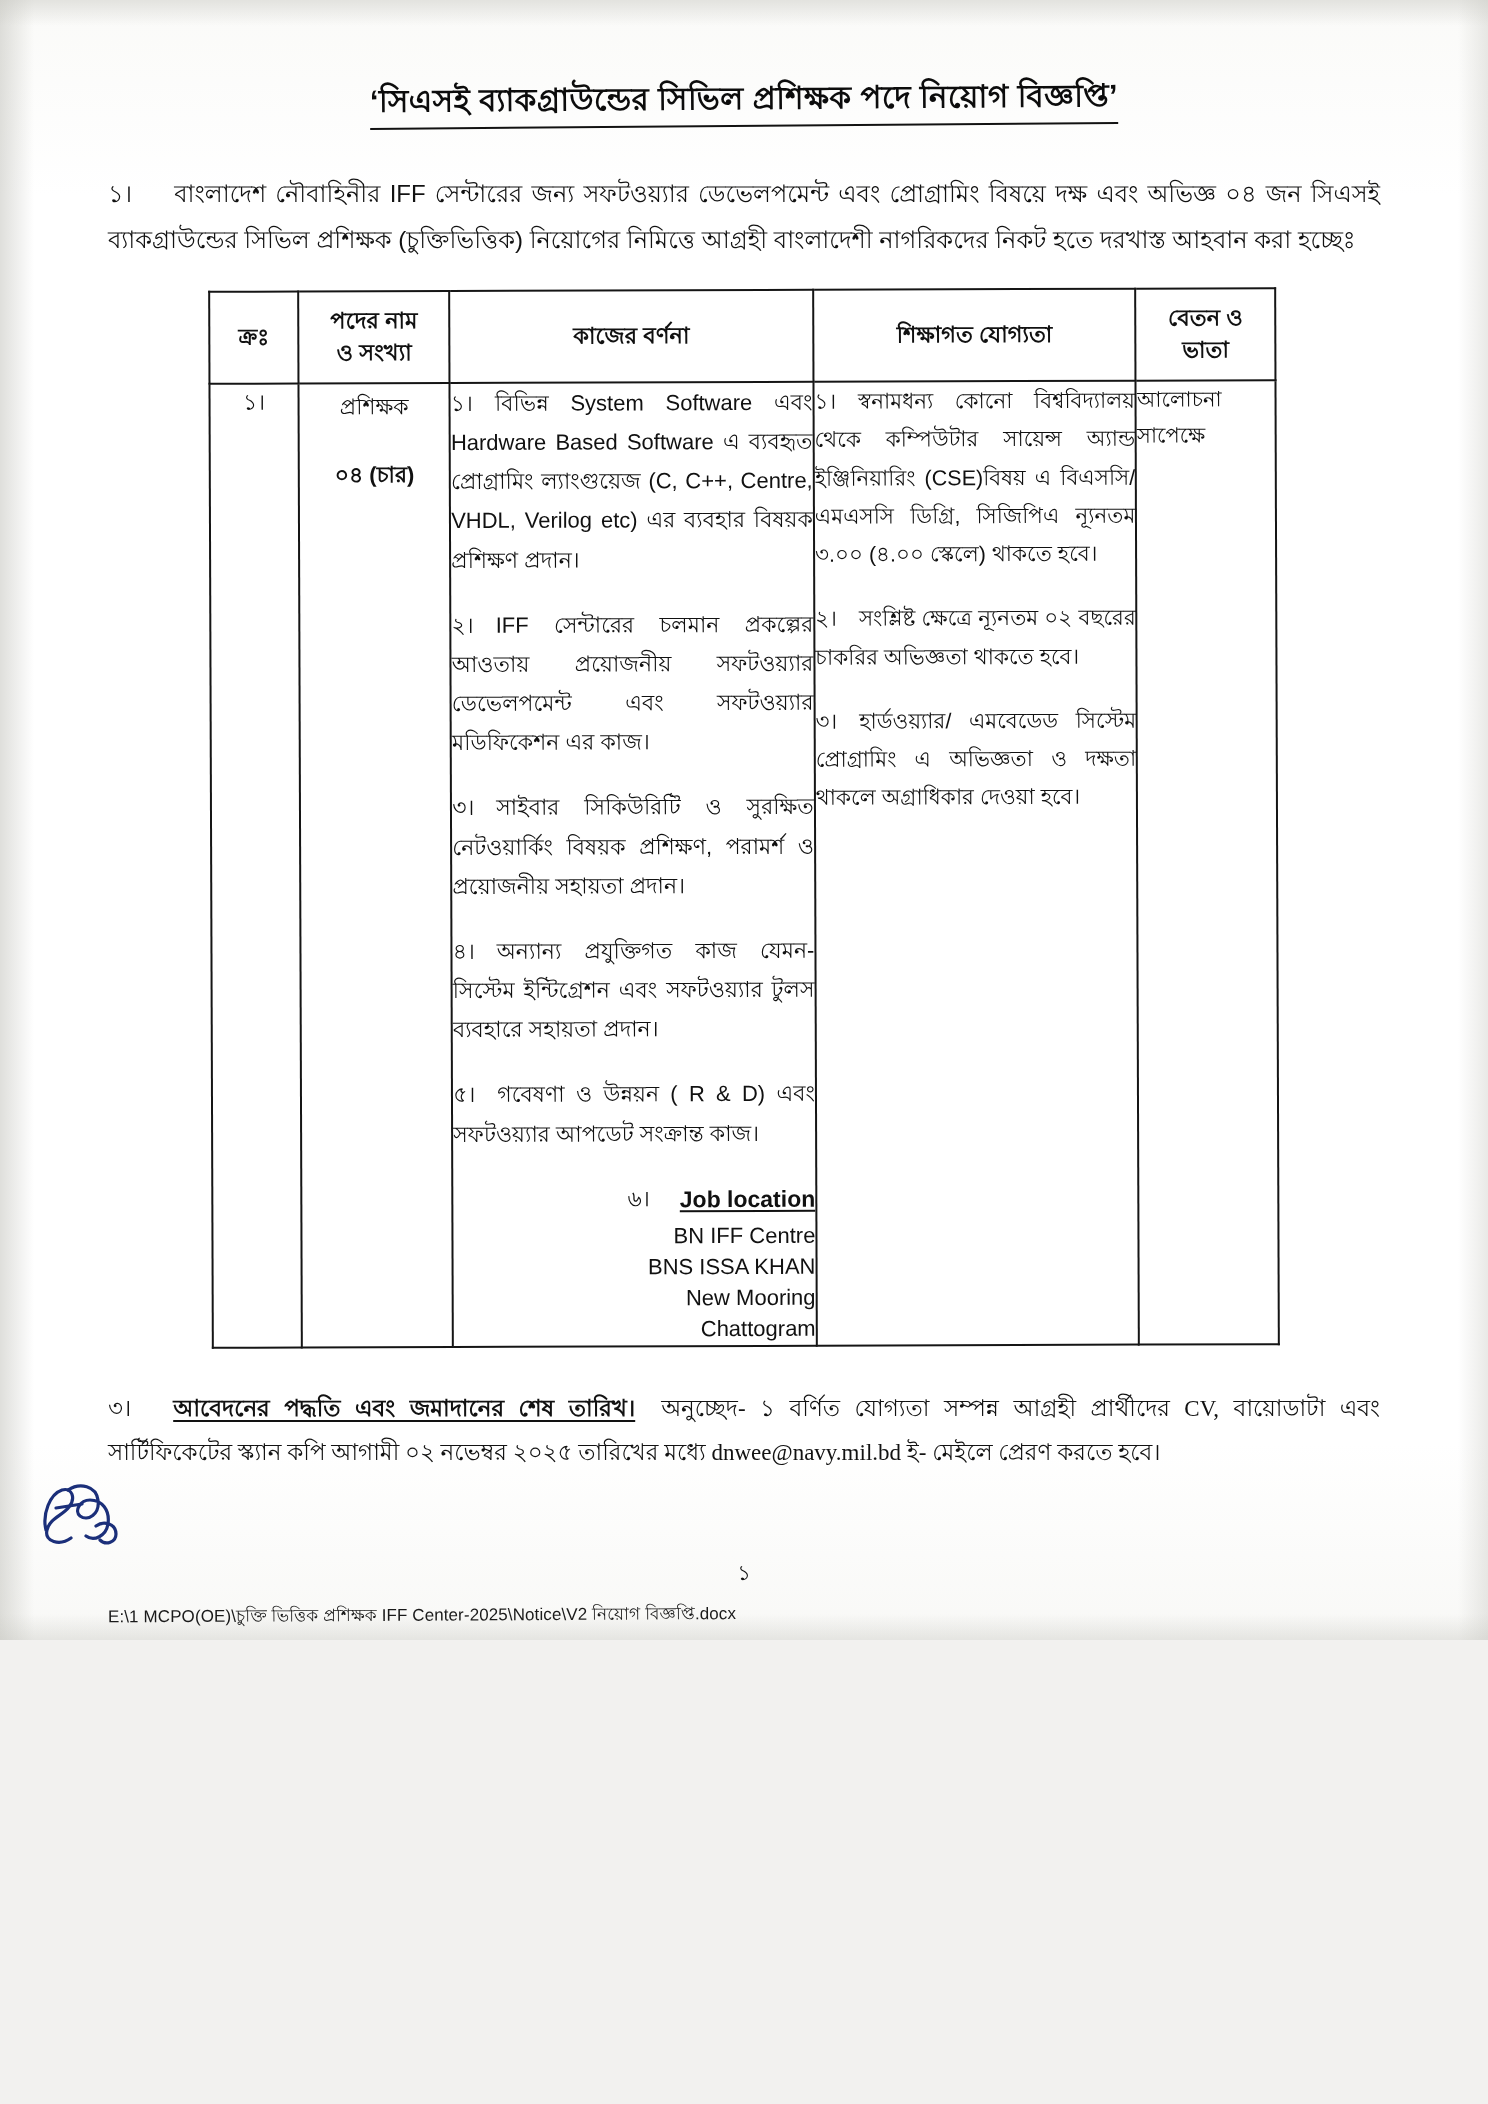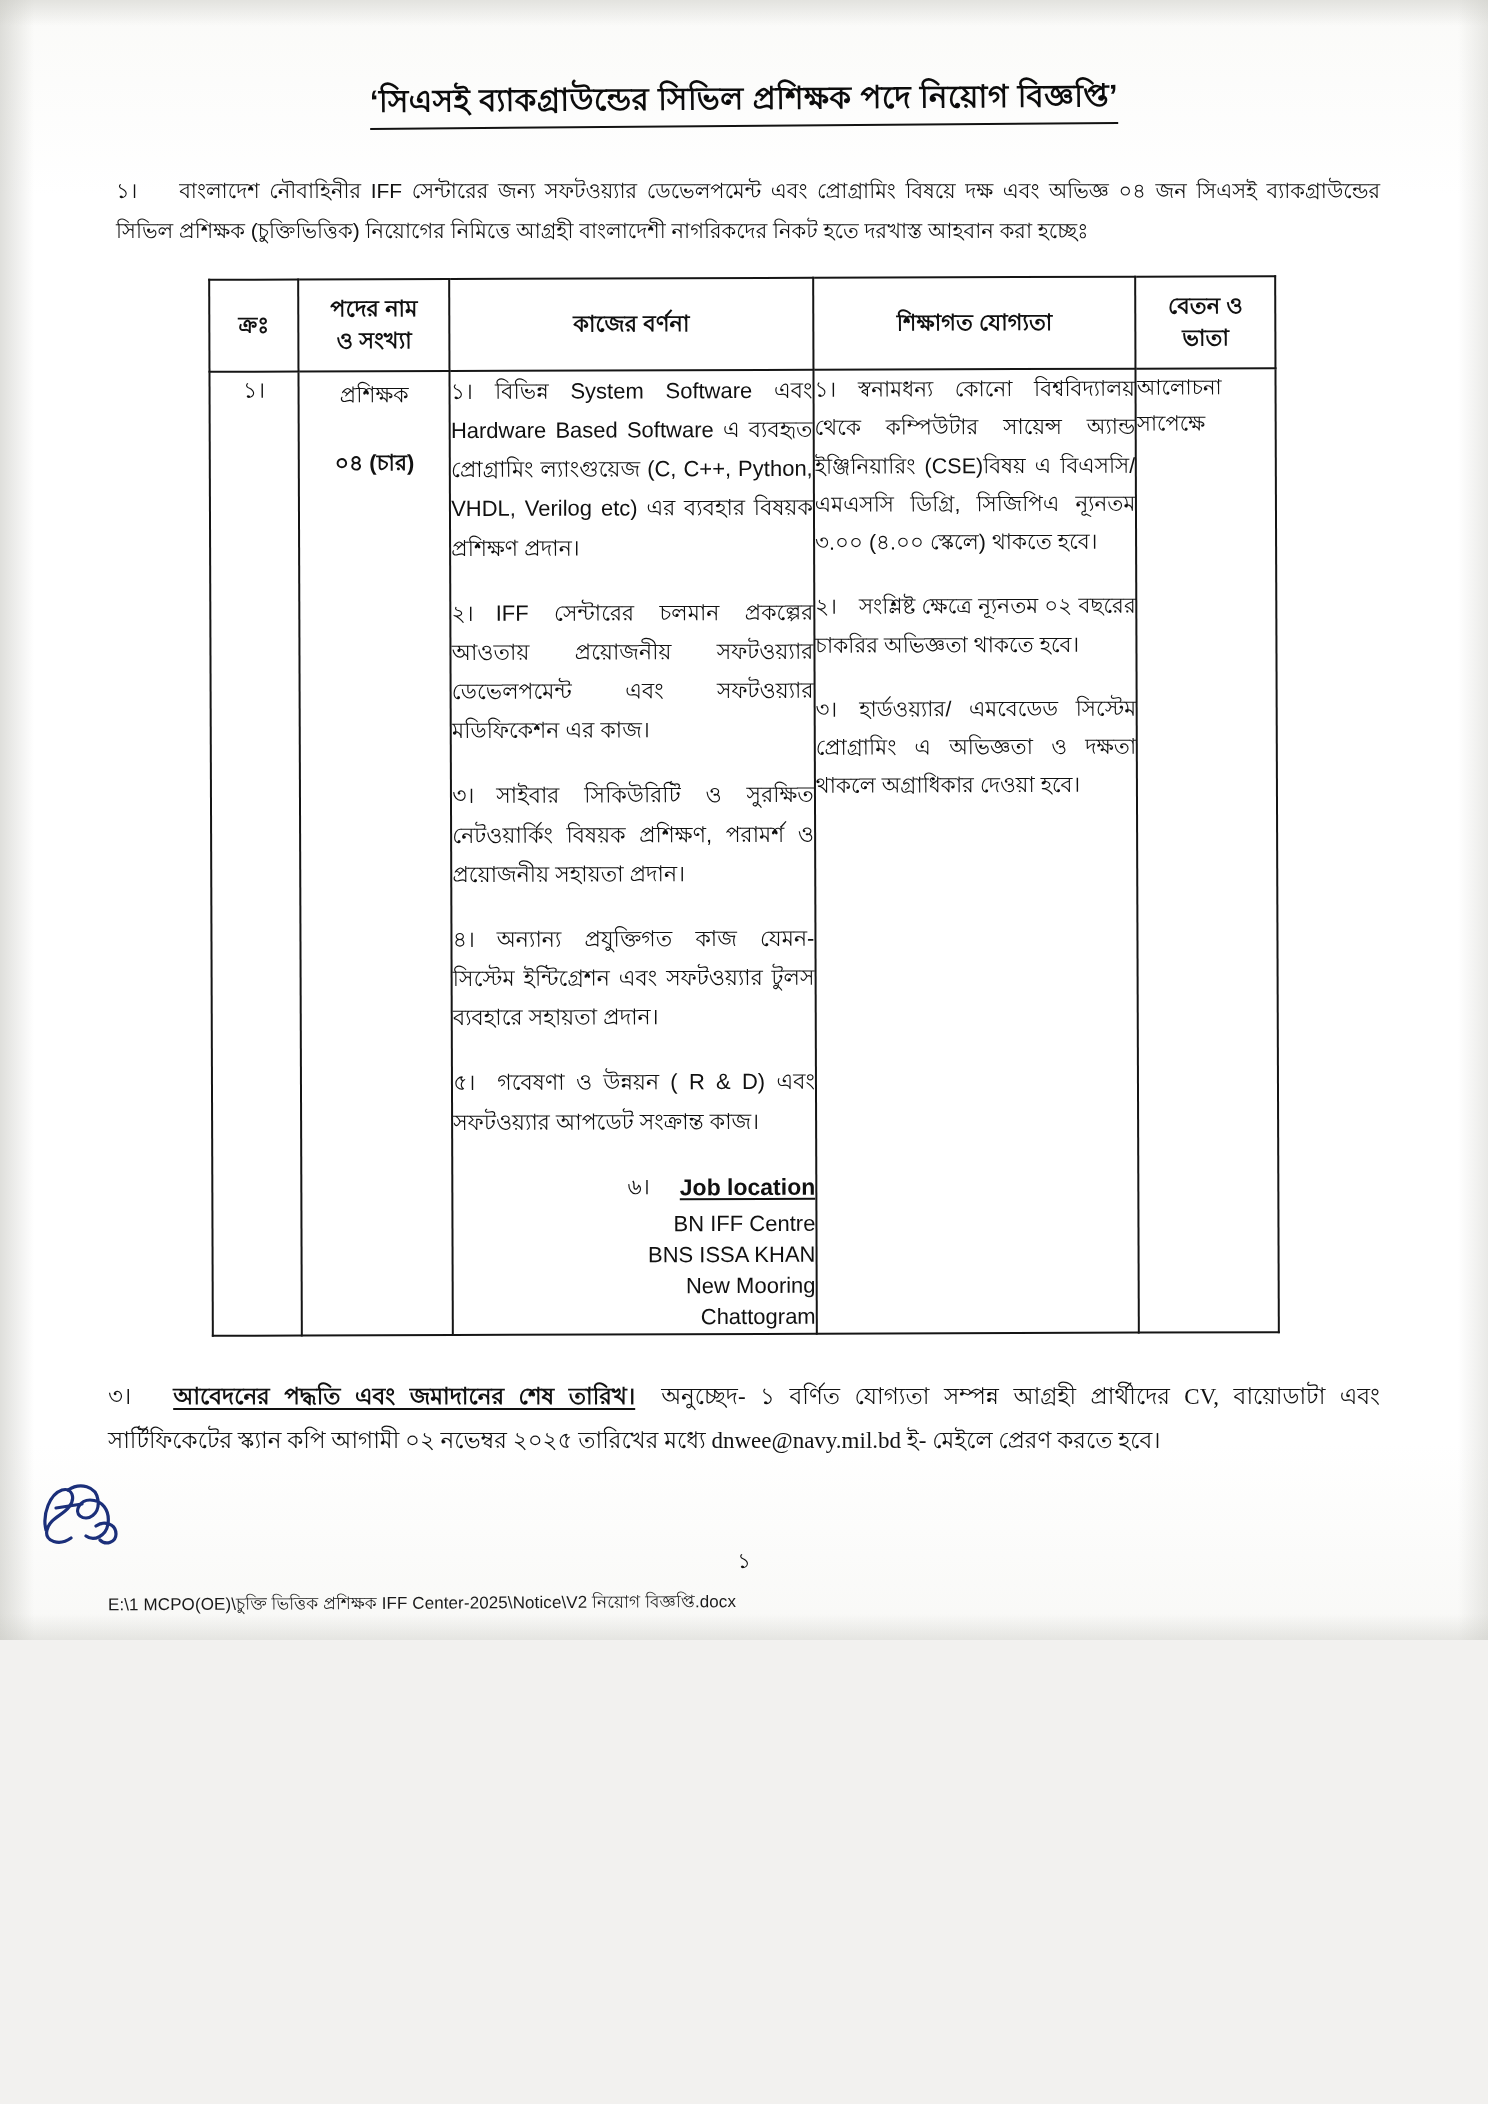--- a/index.html
+++ b/index.html
@@ -54,26 +54,25 @@
   }
   .doc-title .ul {
     border-bottom: 2.4px solid #121212;
     padding-bottom: 5px;
     display: inline-block;
   }
 
   
   .intro {
     margin-top: 44px;
-    font-size: 21px;
+    font-size: 24px;
     line-height: 1.92;
     text-align: justify;
     text-justify: inter-word;
     color: #121212;
-    margin-left: 8px;
   }
   .intro .num { font-weight: normal; margin-right: 42px; }
 
   
   .table-wrap {
     margin: 26px 0 0 0;
     display: flex;
     justify-content: center;
   }
   table.notice {
@@ -228,21 +227,21 @@
         </thead>
         <tbody>
           <tr>
             <td class="cell sl">১।</td>
             <td class="cell post">
               <span>প্রশিক্ষক</span>
               <span class="count">০৪ (চার)</span>
             </td>
             <td class="cell desc">
               <span class="item">
-                <span class="mk">১।</span><span>বিভিন্ন System Software এবং Hardware Based Software এ ব্যবহৃত প্রোগ্রামিং ল্যাংগুয়েজ (C, C++, Python, VHDL, Verilog etc) এর ব্যবহার বিষয়ক প্রশিক্ষণ প্রদান।</span>
+                <span class="mk">১।</span><span>বিভিন্ন System Software এবং Hardware Based Software এ ব্যবহৃত প্রোগ্রামিং ল্যাংগুয়েজ (C, C++, Centre, VHDL, Verilog etc) এর ব্যবহার বিষয়ক প্রশিক্ষণ প্রদান।</span>
               </span>
               <span class="item">
                 <span class="mk">২।</span><span>IFF সেন্টারের চলমান প্রকল্পের আওতায় প্রয়োজনীয় সফটওয়্যার ডেভেলপমেন্ট এবং সফটওয়্যার মডিফিকেশন এর কাজ।</span>
               </span>
               <span class="item">
                 <span class="mk">৩।</span><span>সাইবার সিকিউরিটি ও সুরক্ষিত নেটওয়ার্কিং বিষয়ক প্রশিক্ষণ, পরামর্শ ও প্রয়োজনীয় সহায়তা প্রদান।</span>
               </span>
               <span class="item">
                 <span class="mk">৪।</span><span>অন্যান্য প্রযুক্তিগত কাজ যেমন- সিস্টেম ইন্টিগ্রেশন এবং সফটওয়্যার টুলস ব্যবহারে সহায়তা প্রদান।</span>
               </span>

